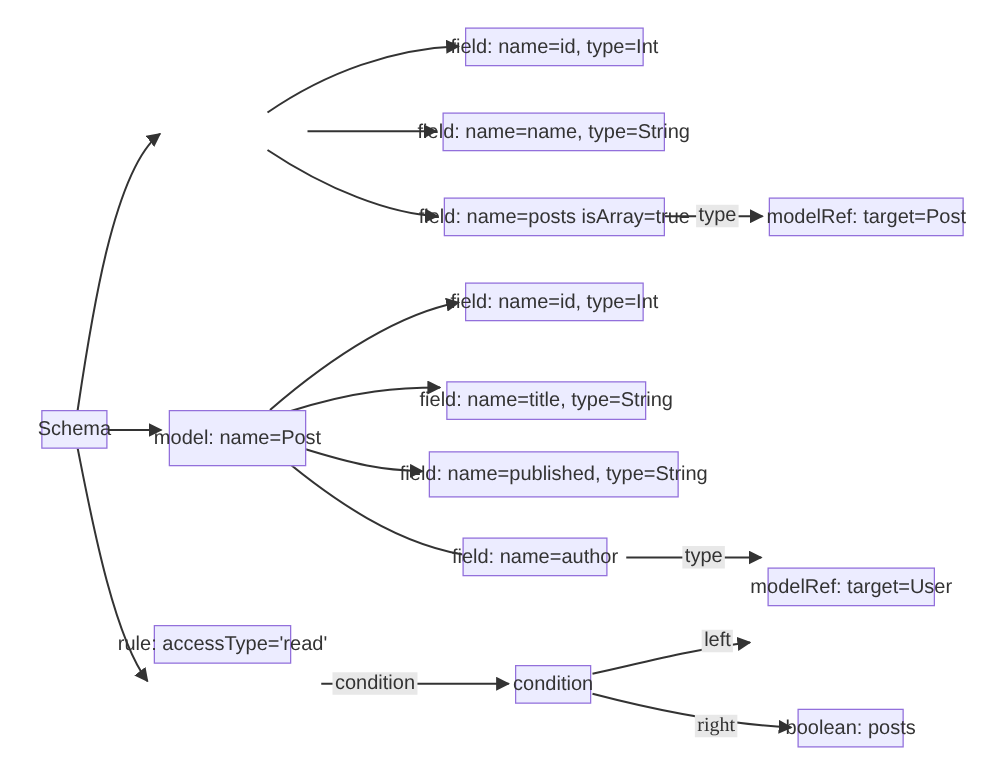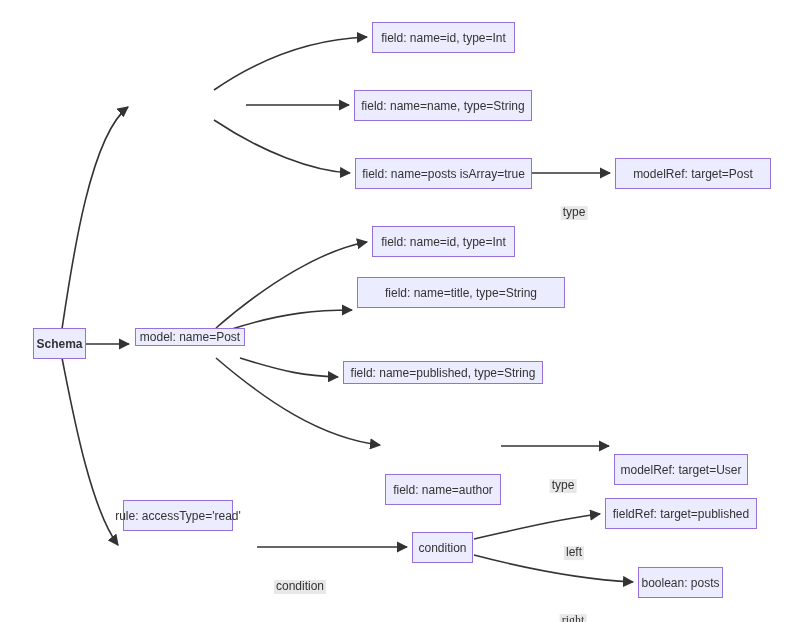--- a/index.html
+++ b/index.html
@@ -38,37 +38,36 @@
   #edges marker path {
     fill: var(--edge);
     stroke: none;
   }
   .node {
     position: absolute;
     box-sizing: border-box;
     background: var(--node-fill);
     border: 1px solid var(--node-border);
     color: var(--text);
-    font-size: 12px;
+    font-size: 16px;
     line-height: 1;
     display: flex;
     align-items: center;
     justify-content: center;
     white-space: nowrap;
   }
   .edge-label {
     position: absolute;
     transform: translate(-50%, -50%);
     background: var(--edge-label-bg);
     color: var(--text);
-    font-size: 12px;
+    font-size: 16px;
     line-height: 1.15;
     padding: 0 2px;
     white-space: nowrap;
-    margin-top: 40px;
   }
 </style>
 </head>
 <body>
 
 <div id="canvas">
 
   <svg id="edges" viewBox="0 0 800 622" xmlns="http://www.w3.org/2000/svg">
     <defs>
       <marker id="arrow" viewBox="0 0 10 10" refX="9" refY="5" markerWidth="7" markerHeight="7" orient="auto-start-reverse">
@@ -95,48 +94,47 @@
 
     <path class="edge" d="M 501,446 L 609,446" marker-end="url(#arrow)"></path>
 
     <path class="edge" d="M 257,547 L 407,547" marker-end="url(#arrow)"></path>
 
     <path class="edge" d="M 474,539 C 515,530 556,519 600,514" marker-end="url(#arrow)"></path>
 
     <path class="edge" d="M 474,555 C 520,567 575,579 633,582" marker-end="url(#arrow)"></path>
   </svg>
 
-  <div class="node" style="left:33px;  top:328px; width:53px;  height:31px;font-weight:bold;">Schema</div>
+  <div class="node" style="left:33px;  top:328px; width:53px;  height:31px;">Schema</div>
 
 
   <div class="node" style="left:372px; top:22px;  width:143px; height:31px;">field: name=id, type=Int</div>
 
   <div class="node" style="left:355px; top:158px; width:177px; height:31px;">field: name=posts isArray=true</div>
 
   <div class="node" style="left:354px; top:90px;  width:178px; height:31px;">field: name=name, type=String</div>
 
   <div class="node" style="left:615px; top:158px; width:156px; height:31px;">modelRef: target=Post</div>
 
-  <div class="node" style="left:135px; top:328px; width:110px; height:18px;">model: name=Post</div>
+  <div class="node" style="left:135px; top:328px; width:110px; height:45px;">model: name=Post</div>
 
   <div class="node" style="left:372px; top:226px; width:143px; height:31px;">field: name=id, type=Int</div>
 
-  <div class="node" style="left:357px; top:277px; width:208px; height:31px;">field: name=title, type=String</div>
+  <div class="node" style="left:357px; top:305px; width:160px; height:31px;">field: name=title, type=String</div>
 
-  <div class="node" style="left:343px; top:361px; width:200px; height:23px;">field: name=published, type=String</div>
+  <div class="node" style="left:343px; top:361px; width:200px; height:37px;">field: name=published, type=String</div>
 
-  <div class="node" style="left:385px; top:430px; width:116px; height:31px;margin-top:44px;">field: name=author</div>
+  <div class="node" style="left:370px; top:430px; width:116px; height:31px;">field: name=author</div>
 
   <div class="node" style="left:614px; top:454px; width:134px; height:31px;">modelRef: target=User</div>
 
   <div class="node" style="left:123px; top:500px; width:110px; height:31px;">rule: accessType='read'</div>
 
   <div class="node" style="left:412px; top:532px; width:61px;  height:31px;">condition</div>
 
-  <div class="node" style="left:605px; top:498px; width:152px; height:31px;">fieldRef: target=published</div>
 
   <div class="node" style="left:638px; top:567px; width:85px;  height:31px;">boolean: posts</div>
 
   <div class="edge-label" style="left:574px; top:173px;">type</div>
 
   <div class="edge-label" style="left:563px; top:446px;">type</div>
 
   <div class="edge-label" style="left:300px; top:547px;">condition</div>
 
   <div class="edge-label" style="left:574px; top:513px;">left</div>

